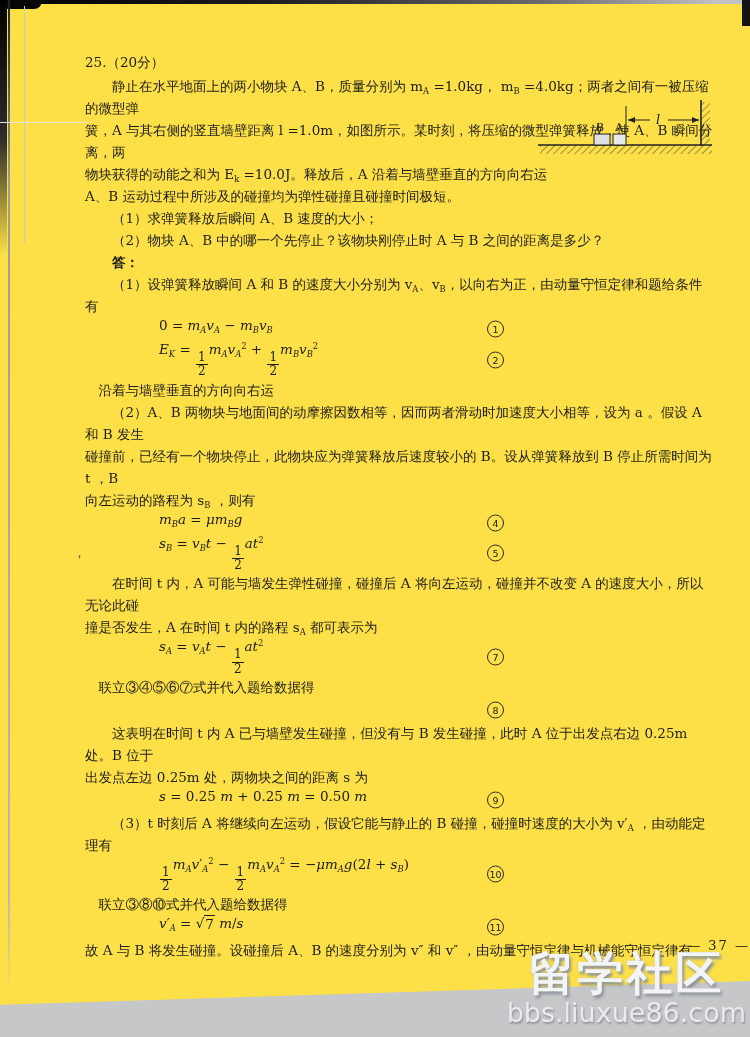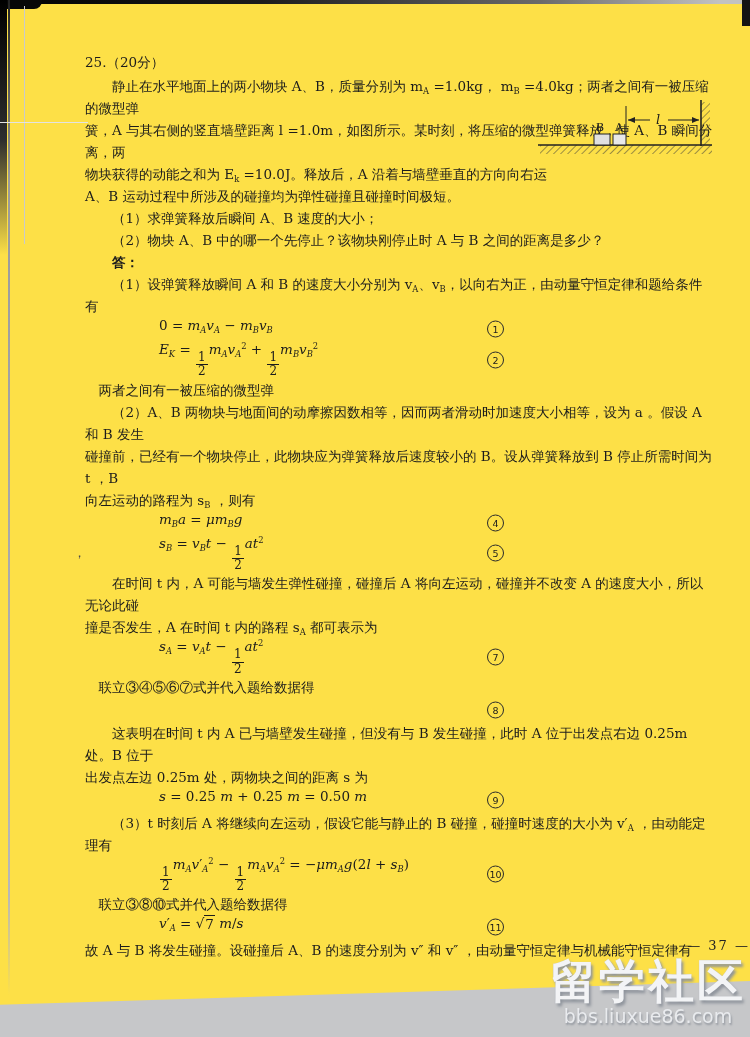--- a/index.html
+++ b/index.html
@@ -50,21 +50,21 @@
 
   .fig{position:absolute;left:538px;top:98px}
   .pagenum{position:absolute;top:938px;left:0;width:100%;text-align:right;
     font-size:13px;color:#222;letter-spacing:2px}
   .stray{position:absolute;left:73px;top:544px;font-size:13px;color:#4a4a4a}
 
   .wm{position:absolute;right:4px;bottom:11px;text-align:center;line-height:1;
     font-family:"DejaVu Sans","Liberation Sans",sans-serif;z-index:5}
   .wm-t{font-size:46px;font-weight:bold;color:#f3f4f6;letter-spacing:3px;
     text-shadow:2px 3px 3px #8f949c,0 0 1px #b9bdc4}
-  .wm-u{font-size:19px;color:#e9ebee;margin-top:3px;text-shadow:1px 2px 2px #8f949c}
+  .wm-u{font-size:27px;color:#e9ebee;margin-top:3px;text-shadow:1px 2px 2px #8f949c}
 </style>
 </head>
 <body>
 
 <div class="page">
   <div class="topline"></div>
   <div class="tl-blob"></div>
   <div class="tr-nub"></div>
   <div class="strip"></div>
   <div class="crease1"></div>
@@ -88,21 +88,21 @@
       <div class="eq tall">
         <span class="m"><i>E</i><sub><i>K</i></sub> = <span class="frac">
             <span class="fn">1</span>
             <span class="fd">2</span>
           </span><i>m</i><sub><i>A</i></sub><i>v</i><sub><i>A</i></sub><sup>2</sup> + <span class="frac">
             <span class="fn">1</span>
             <span class="fd">2</span>
           </span><i>m</i><sub><i>B</i></sub><i>v</i><sub><i>B</i></sub><sup>2</sup></span>
         <span class="badge">2</span>
       </div>
-      <div class="t ind1"><span class="m">两者之间有一被压缩的微型弹</span></div>
+      <div class="t ind1"><span class="m">沿着与墙壁垂直的方向向右运</span></div>
       <div class="t ind"><span class="m">（2）A、B 两物块与地面间的动摩擦因数相等，因而两者滑动时加速度大小相等，设为 a 。假设 A 和 B 发生</span></div>
       <div class="t"><span class="m">碰撞前，已经有一个物块停止，此物块应为弹簧释放后速度较小的 B。设从弹簧释放到 B 停止所需时间为 t ，B</span></div>
       <div class="t"><span class="m">向左运动的路程为 s<sub>B</sub> ，则有</span></div>
       <div class="eq">
         <span class="m"><i>m</i><sub><i>B</i></sub><i>a</i> = <i>μm</i><sub><i>B</i></sub><i>g</i></span>
         <span class="badge">4</span>
       </div>
       <div class="eq tall">
         <span class="m"><i>s</i><sub><i>B</i></sub> = <i>v</i><sub><i>B</i></sub><i>t</i> − <span class="frac">
             <span class="fn">1</span>

